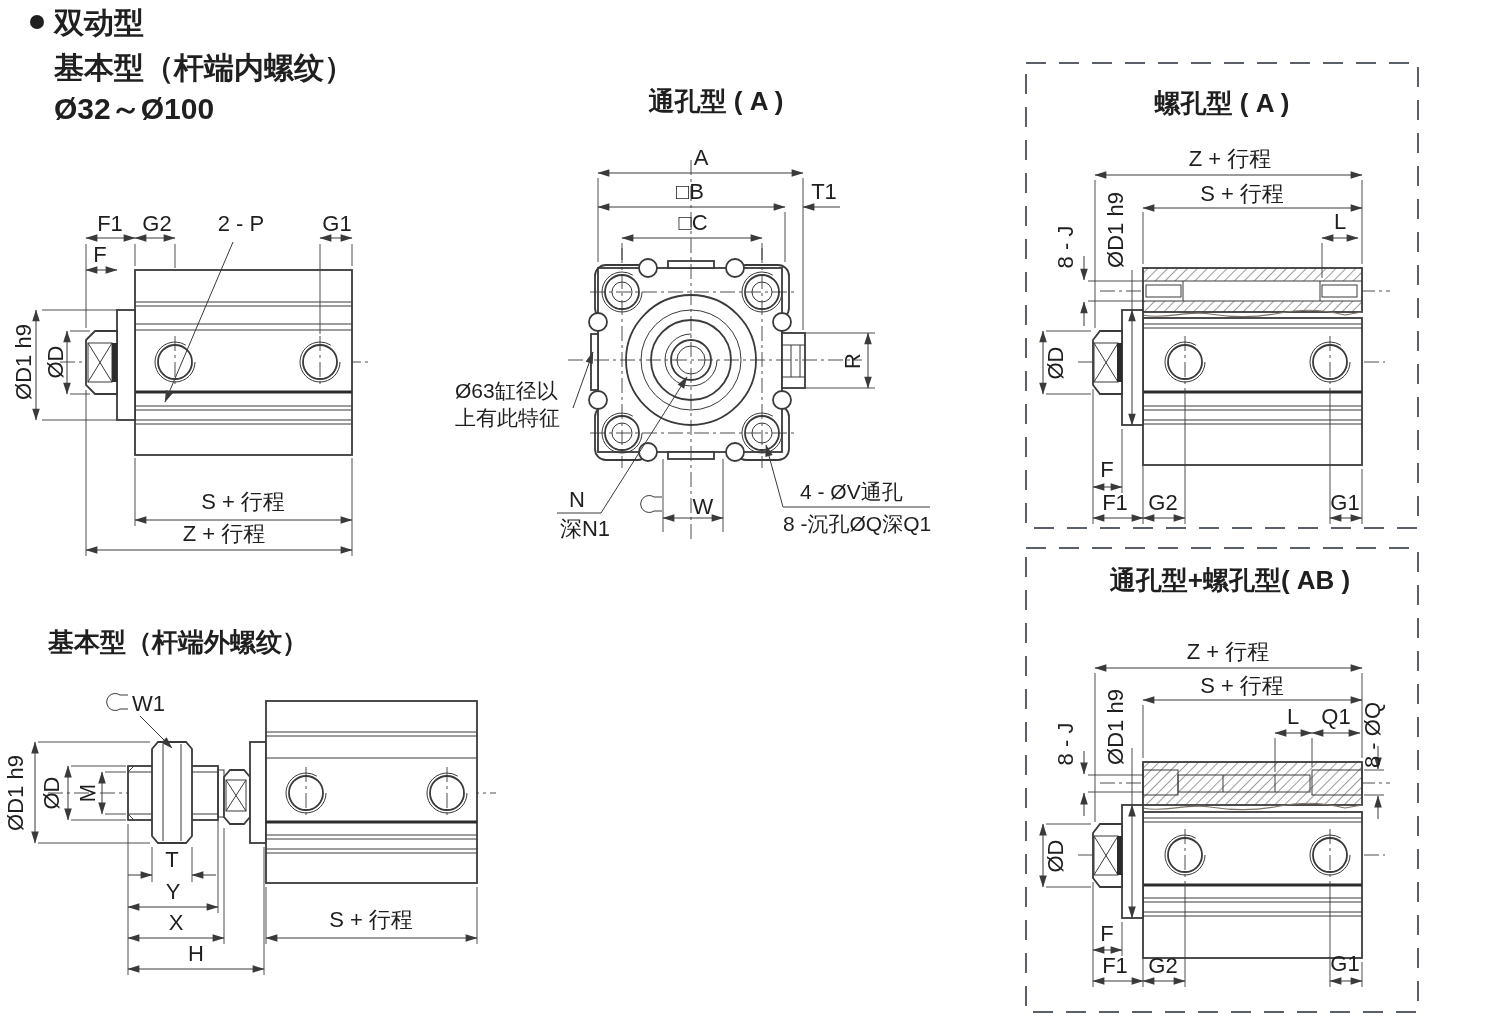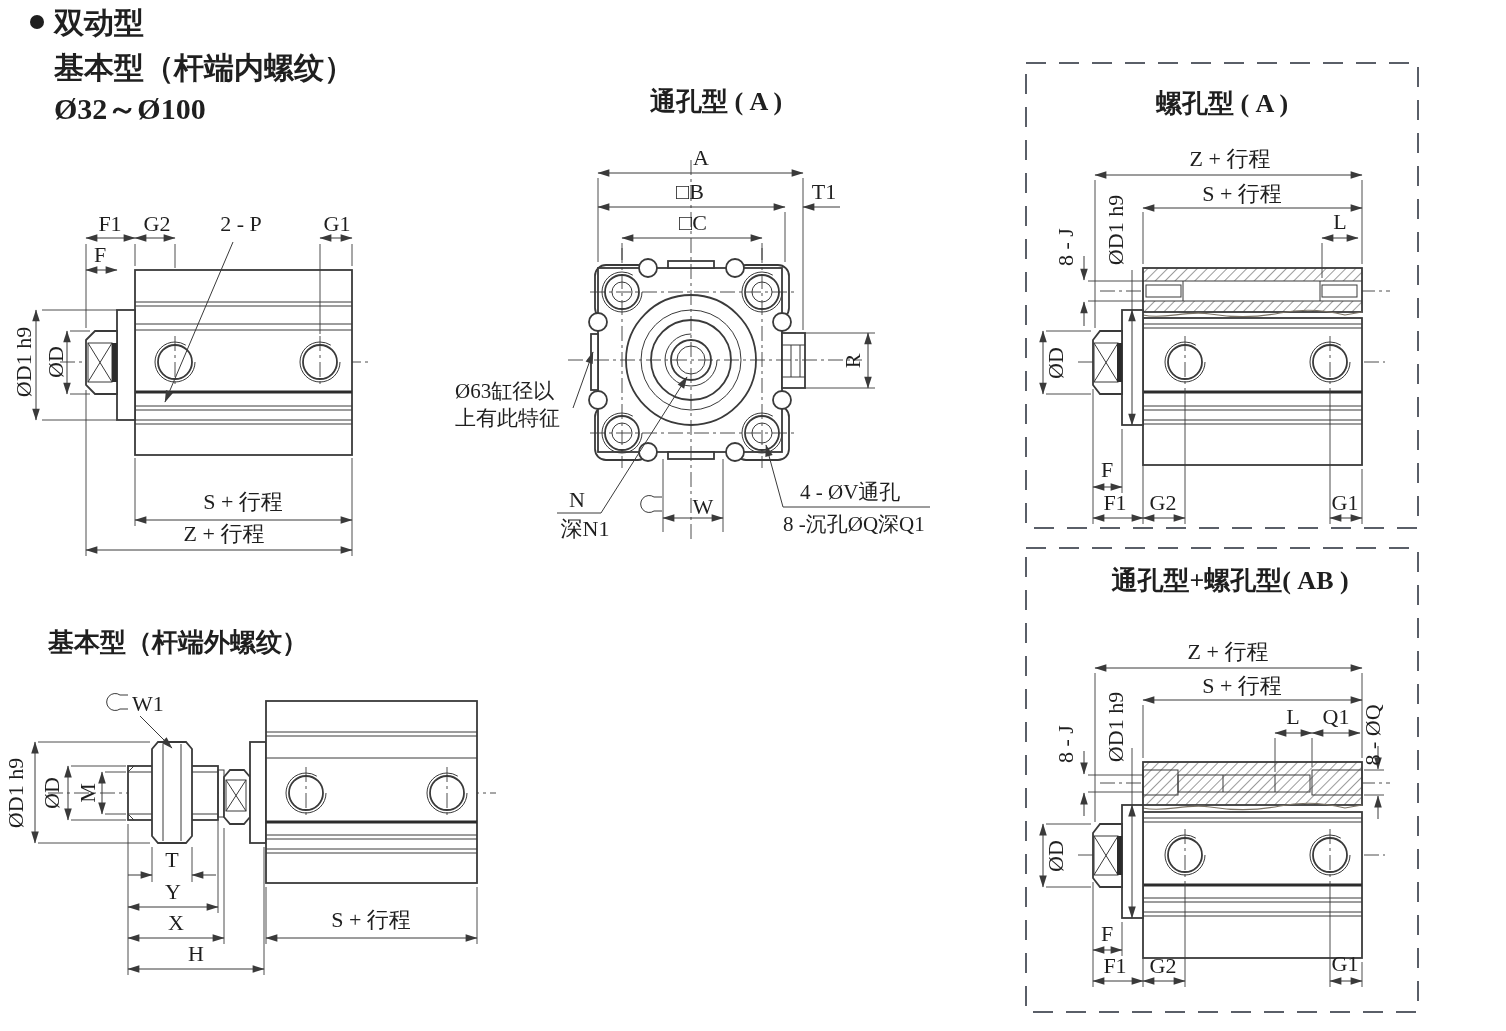--- a/index.html
+++ b/index.html
@@ -1,17 +1,17 @@
 <!DOCTYPE html>
 <html><head>
 <meta charset="utf-8">
 <style>
   html,body{margin:0;padding:0;background:#fff;}
   .stage{position:relative;width:1506px;height:1031px;background:#fff;overflow:hidden;
-         font-family:Liberation Serif, serif;}
+         font-family:Liberation Sans, sans-serif;}
   svg{display:block}
   
   .ol{fill:#fff;stroke:#3a3a3a;stroke-width:1.8}
   .oln{fill:none;stroke:#3a3a3a;stroke-width:1.8}
   .tl{fill:none;stroke:#3a3a3a;stroke-width:1}
   .hv{fill:none;stroke:#2c2c2c;stroke-width:3}
   .cl{fill:none;stroke:#3a3a3a;stroke-width:.9;stroke-dasharray:15 4 3 4}
   .ext{fill:none;stroke:#3a3a3a;stroke-width:.9}
   .dim{fill:none;stroke:#3a3a3a;stroke-width:1;marker-start:url(#ar);marker-end:url(#ar)}
   .dimE{fill:none;stroke:#3a3a3a;stroke-width:1;marker-end:url(#ar)}

